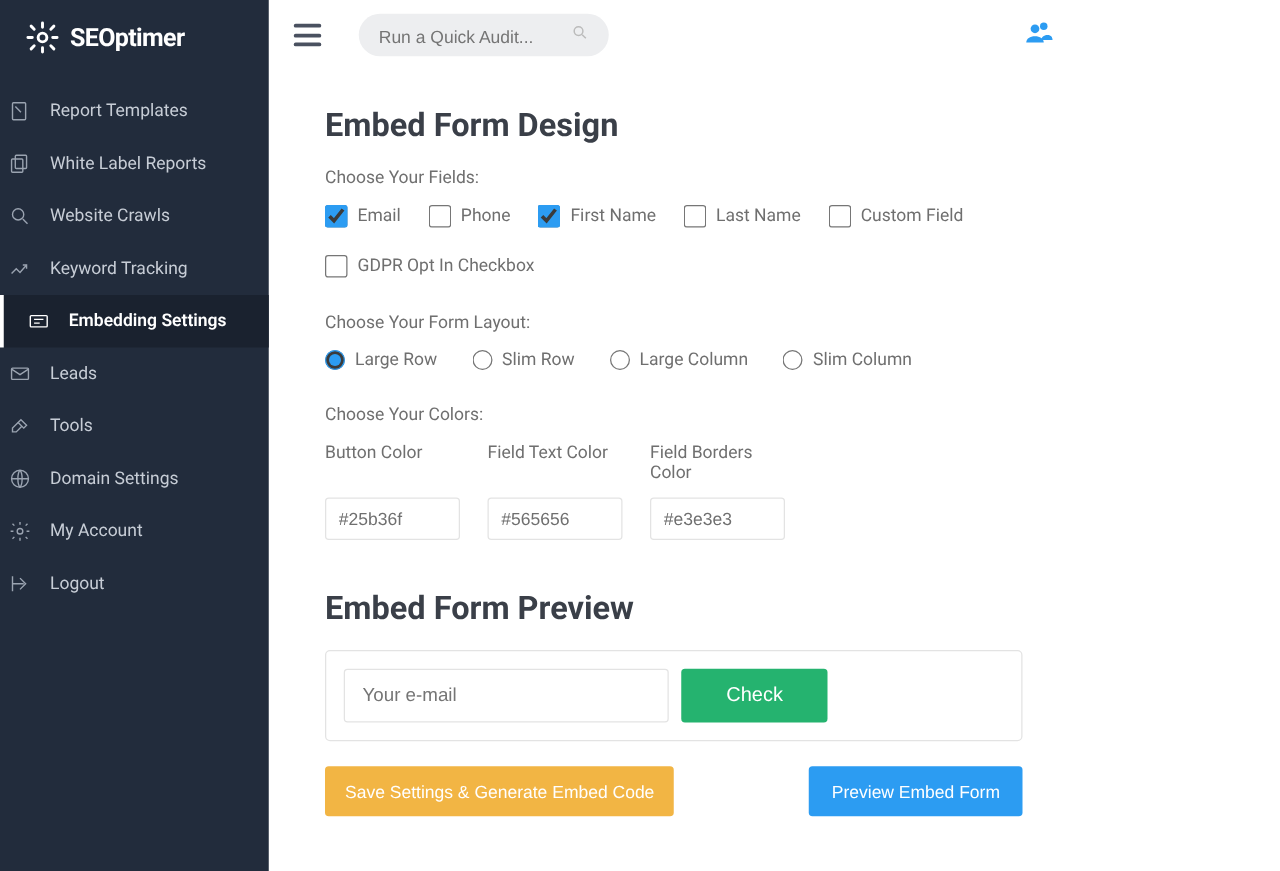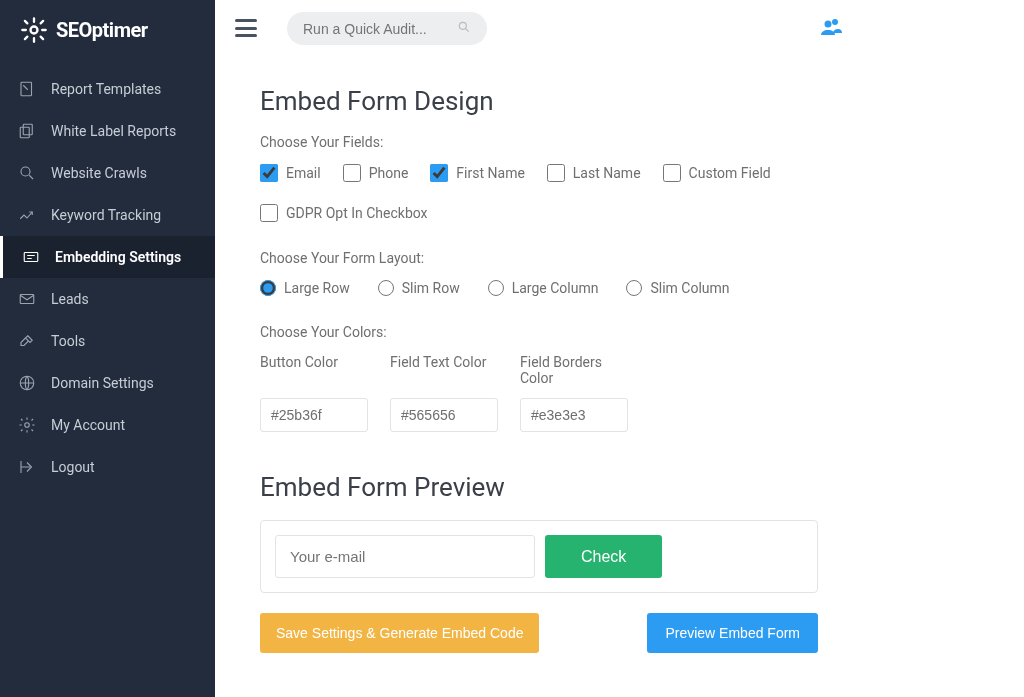--- a/index.html
+++ b/index.html
@@ -4,37 +4,37 @@
 <style>
   * { box-sizing: border-box; margin: 0; padding: 0; }
   body { font-family: -apple-system, BlinkMacSystemFont, "Segoe UI", Roboto, Arial, sans-serif; background: #fff; color: #6f6f6f; font-size: 14px; }
   .app { display: flex; height: 697px; width: 863px; }
   
   .sidebar { width: 215px; background: #222c3c; color: #fff; flex-shrink: 0; }
   .logo { display: flex; align-items: center; padding: 16px 20px 24px; }
   .logo-icon { width: 28px; height: 28px; margin-right: 8px; position: relative; }
   .logo-text { font-size: 20px; font-weight: 700; color: #fff; letter-spacing: -0.5px; }
   .nav { list-style: none; }
-  .nav-item { display: flex; align-items: center; padding: 12px 18px; color: #c7cdd6; cursor: pointer; font-size: 14px; }
+  .nav-item { display: flex; align-items: center; padding: 12px 7px; color: #c7cdd6; cursor: pointer; font-size: 14px; }
   .nav-item.active { background: #1a222f; color: #fff; border-left: 3px solid #fff; padding-left: 19px; font-weight: 600; }
   .nav-item .nav-icon { width: 18px; height: 18px; margin-right: 15px; display: inline-flex; align-items: center; justify-content: center; }
   .nav-icon svg { stroke: #9aa3b0; fill: none; stroke-width: 1.5; }
   .nav-item.active .nav-icon svg { stroke: #fff; }
   
   .main { flex: 1; display: flex; flex-direction: column; overflow: auto; }
   .topbar { height: 56px; display: flex; align-items: center; padding: 0 20px; border-bottom: 0; }
   .hamburger { width: 22px; height: 18px; display: flex; flex-direction: column; justify-content: space-between; cursor: pointer; margin-right: 30px; }
   .hamburger span { height: 3px; background: #4a5160; border-radius: 2px; }
   .search-box { background: #edeef0; border-radius: 20px; padding: 8px 16px; display: flex; align-items: flex-end; width: 200px; }
   .search-box input { border: none; background: transparent; outline: none; color: #8a8f99; font-size: 14px; width: 100%; }
   .search-box .search-icon { margin-left: auto; color: #bbb; }
   .topbar-right { margin-left: auto; color: #2c9cf2; }
   
   .content { padding: 30px 45px 30px; }
-  h2 { font-size: 26px; font-weight: 400; color: #3a3f48; margin-bottom: 18px; }
+  h2 { font-size: 26px; font-weight: 700; color: #3a3f48; margin-bottom: 18px; }
   .section-label { color: #6f6f6f; margin-bottom: 14px; font-size: 14px; }
   .field-row { display: flex; flex-wrap: wrap; gap: 22px; align-items: center; margin-bottom: 28px; }
   .chk { display: inline-flex; align-items: center; gap: 8px; cursor: pointer; }
   .chk input { width: 18px; height: 18px; accent-color: #2c9cf2; cursor: pointer; }
   .chk span { color: #6f6f6f; }
   .radio-row { display: flex; gap: 28px; align-items: center; margin-bottom: 28px; }
   .rd { display: inline-flex; align-items: center; gap: 8px; cursor: pointer; }
   .rd input { width: 16px; height: 16px; accent-color: #2c9cf2; cursor: pointer; }
   .color-row { display: flex; gap: 20px; margin-bottom: 40px; }
   .color-col { display: flex; flex-direction: column; width: 110px; }

